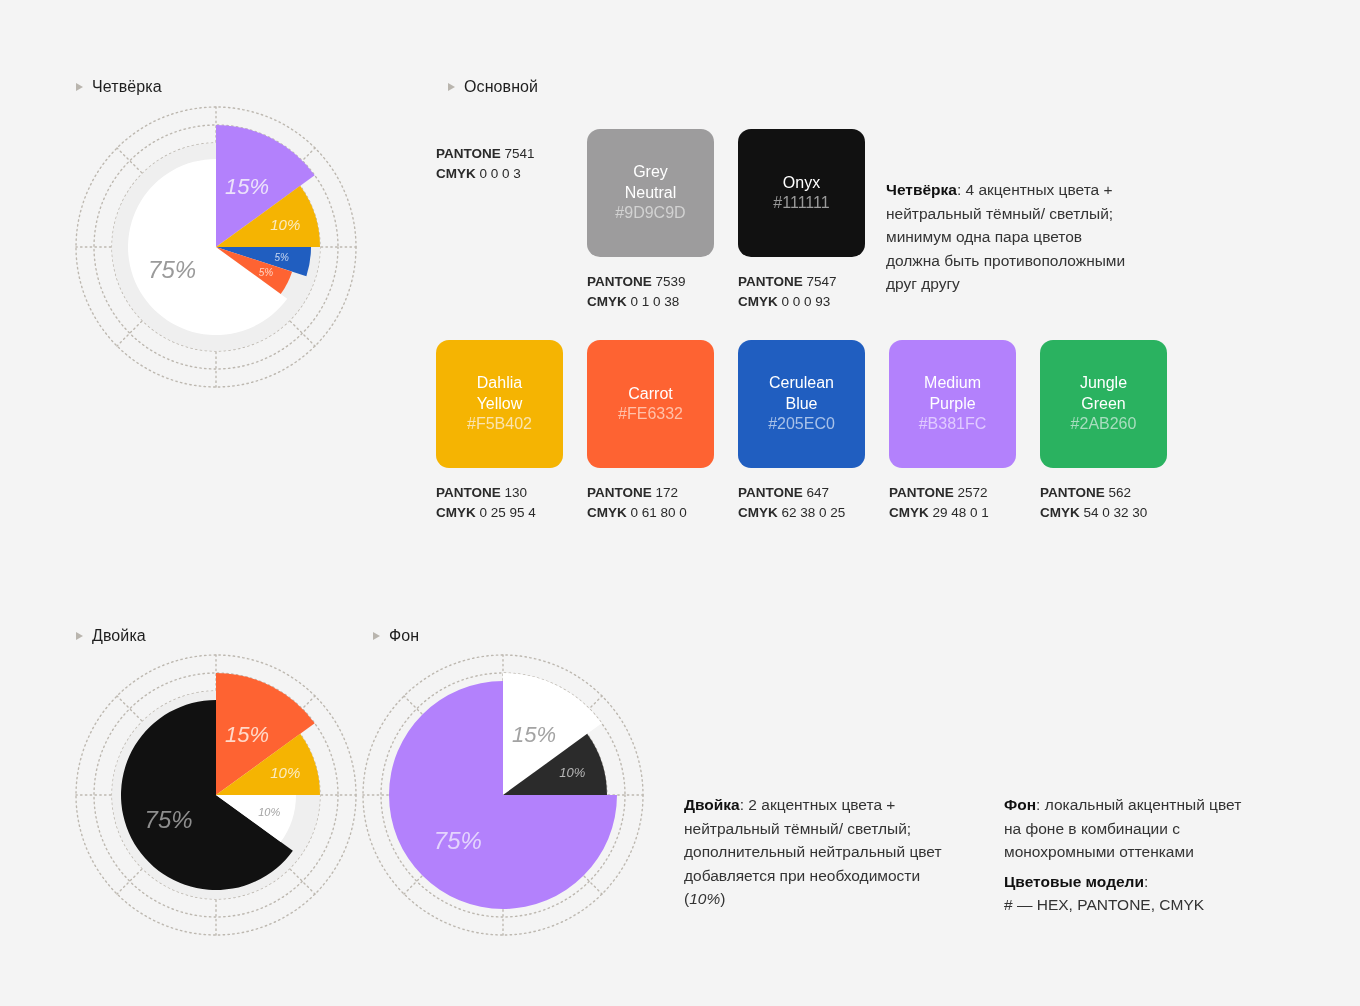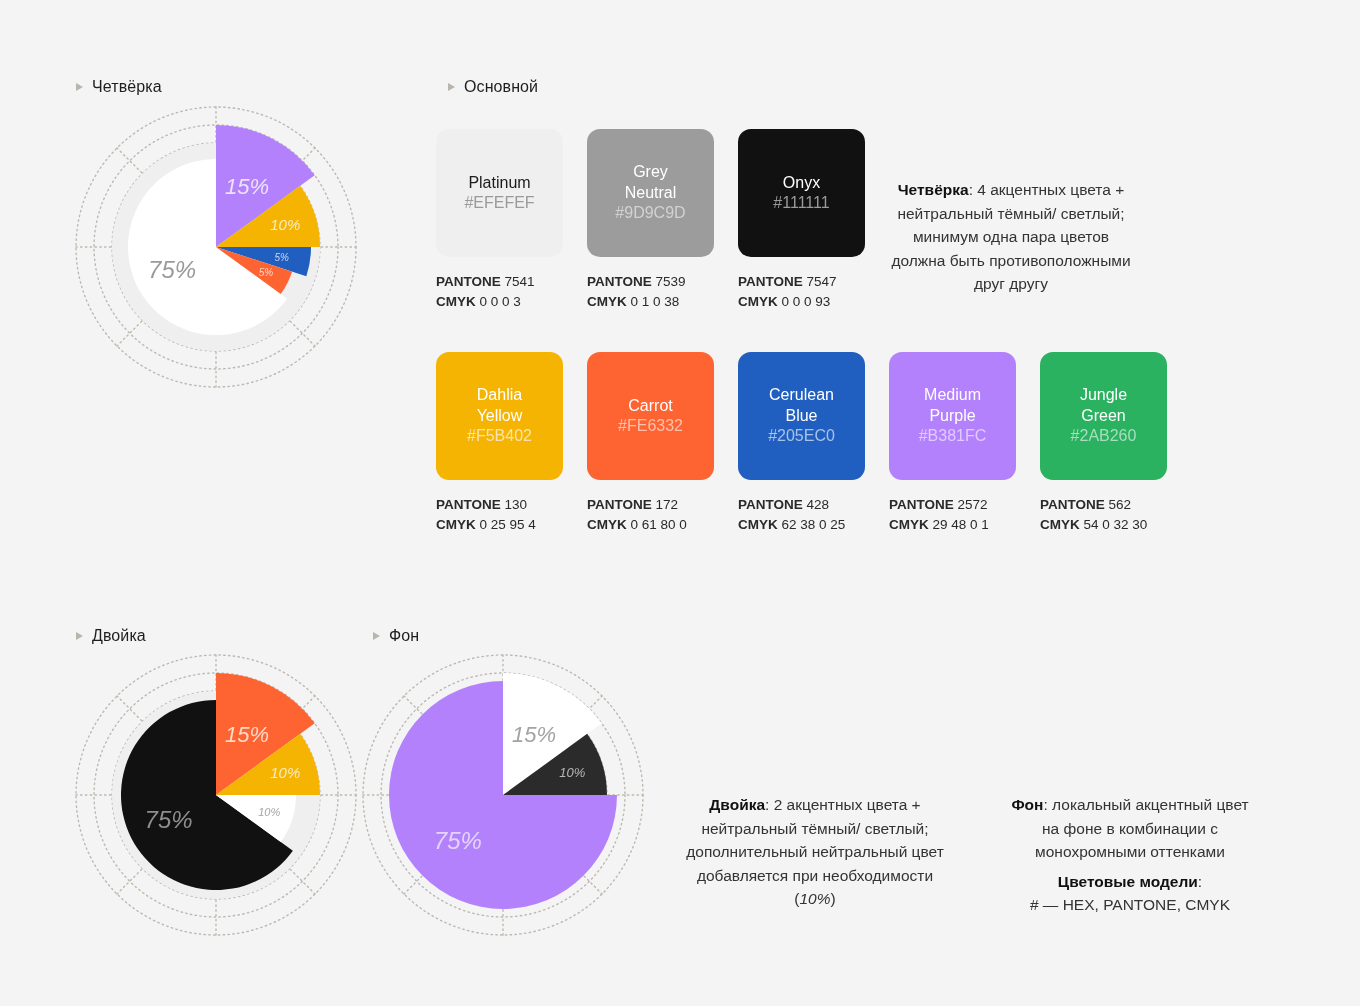--- a/index.html
+++ b/index.html
@@ -49,21 +49,21 @@
   .swatch-meta {
     margin-top: 15px;
     font-size: 13.5px; line-height: 1.45; color: #2a2a2a;
     white-space: nowrap;
   }
   .swatch-meta b { font-weight: 700; }
 
   
   .prose {
     position: absolute;
-    font-size: 15.5px; line-height: 1.52; color: #333333; text-align: center;
+    font-size: 15.5px; line-height: 1.52; color: #333333;
   }
   .prose b { font-weight: 700; color: #111; }
   .prose i { font-style: italic; }
   .prose p + p { margin-top: 6px; }
 </style>
 </head>
 <body>
 
 <div class="page">
 
@@ -158,24 +158,20 @@
         <path d="M 160 160 L 274 160 A 114 114 0 1 1 159.99999999999997 46 Z" fill="#B381FC"></path>
         <path d="M 160 160 L 244.13776741499453 98.8703337615828 A 104 104 0 0 1 264 160 Z" fill="#2B2B2B"></path>
         <text x="191.01663094220584" y="99.1264342674507" fill="#A3A3A3" font-size="22" font-family="&quot;Liberation Sans&quot;, sans-serif" text-anchor="middle" dominant-baseline="central" class="slice-label">15%</text>
         <text x="229.23691438628717" y="137.50356280950382" fill="#B7B7B7" font-size="13" font-family="&quot;Liberation Sans&quot;, sans-serif" text-anchor="middle" dominant-baseline="central" class="slice-label">10%</text>
         <text x="114.8583030890508" y="205.1416969109492" fill="#E4D4FD" font-size="24" font-family="&quot;Liberation Sans&quot;, sans-serif" text-anchor="middle" dominant-baseline="central" class="slice-label">75%</text>
       </svg>
     </div>
 
   <div class="swatch-row" id="swatch-row-1" style="left:436px; top:129px;">
       <div class="swatch">
-        <div class="swatch-card" style="background: rgb(239, 239, 239);">
-          <div class="swatch-name" style="color: rgb(28, 28, 28);">Platinum</div>
-          <div class="swatch-hex" style="color: rgb(154, 154, 154);">#EFEFEF</div>
-        </div>
         <div class="swatch-meta">
           <div><b>PANTONE</b> <span>7541</span></div>
           <div><b>CMYK</b> <span>0 0 0 3</span></div>
         </div>
       </div>
       <div class="swatch">
         <div class="swatch-card" style="background: rgb(157, 156, 157);">
           <div class="swatch-name" style="color: rgb(255, 255, 255);">Grey<br>Neutral</div>
           <div class="swatch-hex" style="color: rgb(210, 210, 210);">#9D9C9D</div>
         </div>
@@ -188,21 +184,21 @@
         <div class="swatch-card" style="background: rgb(17, 17, 17);">
           <div class="swatch-name" style="color: rgb(255, 255, 255);">Onyx</div>
           <div class="swatch-hex" style="color: rgb(154, 154, 154);">#111111</div>
         </div>
         <div class="swatch-meta">
           <div><b>PANTONE</b> <span>7547</span></div>
           <div><b>CMYK</b> <span>0 0 0 93</span></div>
         </div>
       </div>
     </div>
-  <div class="swatch-row" id="swatch-row-2" style="left:436px; top:352px;">
+  <div class="swatch-row" id="swatch-row-2" style="left:436px; top:340px;">
       <div class="swatch">
         <div class="swatch-card" style="background: rgb(245, 180, 2);">
           <div class="swatch-name" style="color: rgb(255, 255, 255);">Dahlia<br>Yellow</div>
           <div class="swatch-hex" style="color: rgb(250, 227, 174);">#F5B402</div>
         </div>
         <div class="swatch-meta">
           <div><b>PANTONE</b> <span>130</span></div>
           <div><b>CMYK</b> <span>0 25 95 4</span></div>
         </div>
       </div>
@@ -215,21 +211,21 @@
           <div><b>PANTONE</b> <span>172</span></div>
           <div><b>CMYK</b> <span>0 61 80 0</span></div>
         </div>
       </div>
       <div class="swatch">
         <div class="swatch-card" style="background: rgb(32, 94, 192);">
           <div class="swatch-name" style="color: rgb(255, 255, 255);">Cerulean<br>Blue</div>
           <div class="swatch-hex" style="color: rgb(169, 194, 232);">#205EC0</div>
         </div>
         <div class="swatch-meta">
-          <div><b>PANTONE</b> <span>428</span></div>
+          <div><b>PANTONE</b> <span>647</span></div>
           <div><b>CMYK</b> <span>62 38 0 25</span></div>
         </div>
       </div>
       <div class="swatch">
         <div class="swatch-card" style="background: rgb(179, 129, 252);">
           <div class="swatch-name" style="color: rgb(255, 255, 255);">Medium<br>Purple</div>
           <div class="swatch-hex" style="color: rgb(224, 202, 255);">#B381FC</div>
         </div>
         <div class="swatch-meta">
           <div><b>PANTONE</b> <span>2572</span></div>

